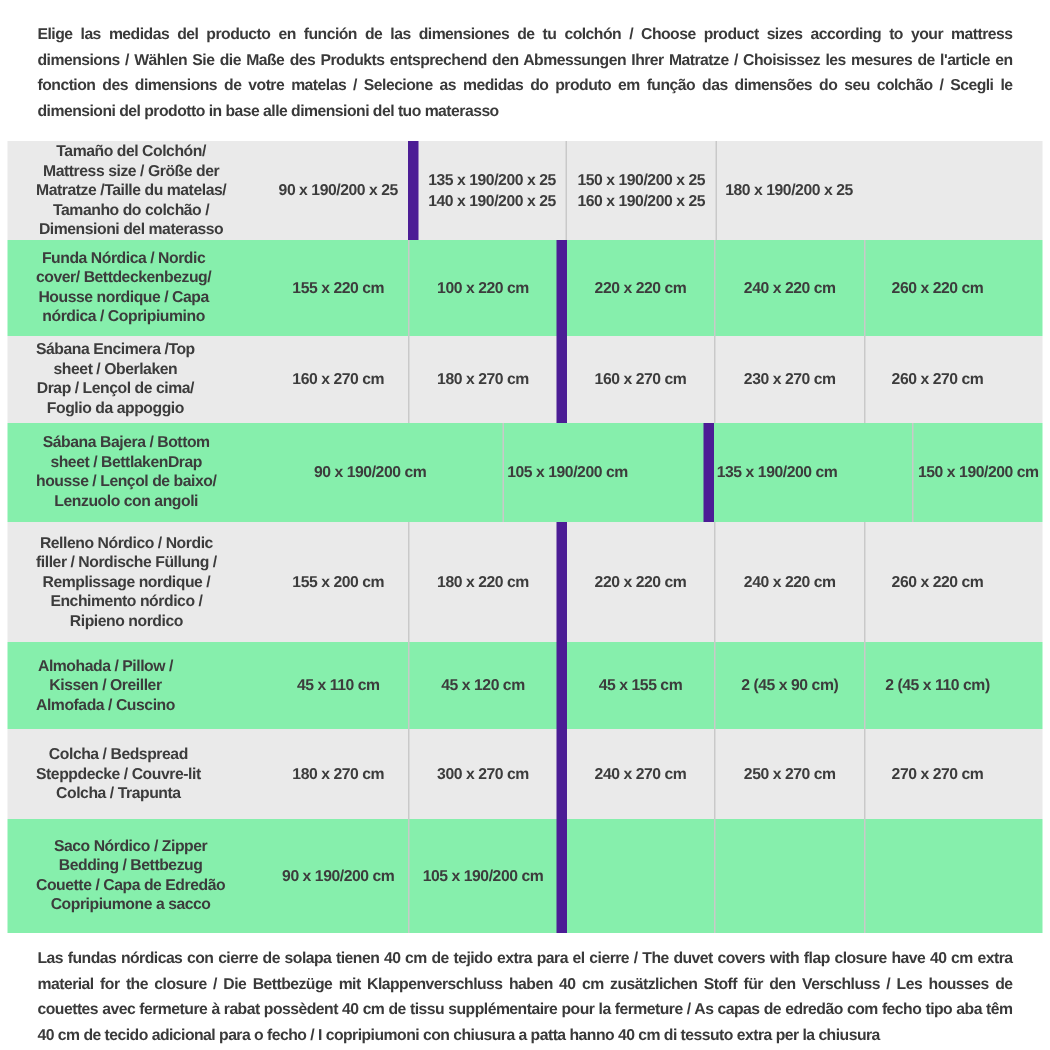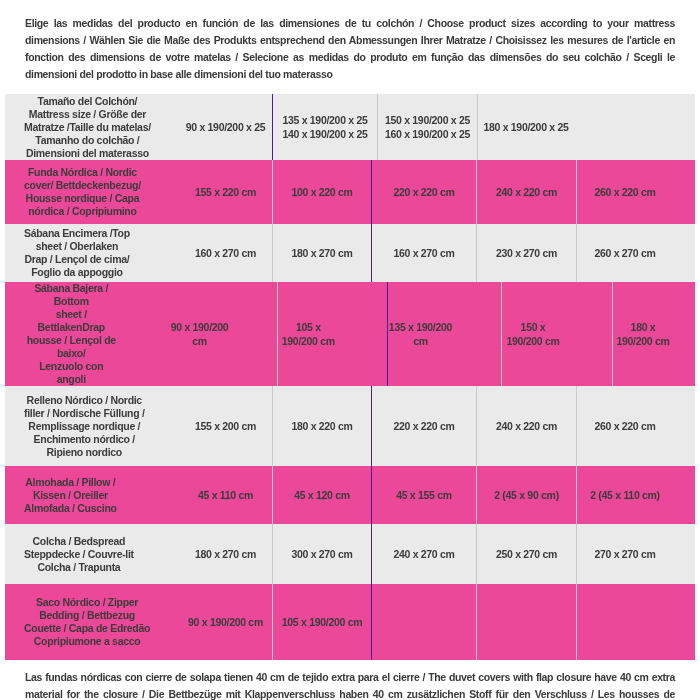--- a/index.html
+++ b/index.html
@@ -28,21 +28,21 @@
   .intro { padding-top: 15px; }
   .footnote { margin-top: 9px; }
 
   .size-table {
     margin: 11px 5px 0 5px; 
     width: 690px;
   }
   .trow {
     display: flex;
     align-items: center;
-    background: #ec4899;
+    background: #86efac;
   }
   .trow.striped { background: #eaeaea; }
 
   .r1 { min-height: 66px; }
   .r2 { min-height: 64px; }
   .r3 { min-height: 58px; }
   .r4 { min-height: 66px; gap: 48px; }
   .r5 { min-height: 80px; }
   .r6 { min-height: 58px; }
   .r7 { min-height: 60px; }
@@ -68,21 +68,21 @@
   }
   .val-cell {
     justify-content: center;
     text-align: center;
     font-size: 10.5px;
     line-height: 14px;
     letter-spacing: -0.3px;
   }
   .c2 { width: 93px; }
   .c3 { width: 99px;  border-left: 1px solid #c9c9c9; }
-  .c4 { width: 105px; border-left: 1px solid #4c1d95; }
+  .c4 { width: 105px; border-left: 7px solid #4c1d95; }
   .c5 { width: 100px; border-left: 1px solid #c9c9c9; }
   .c6 { width: 119px; border-left: 1px solid #c9c9c9; padding-right: 22px; }
 </style>
 </head>
 <body>
 
 <div class="page">
 
   <p class="intro">Elige las medidas del producto en función de las dimensiones de tu colchón / Choose product sizes according to your mattress dimensions / Wählen Sie die Maße des Produkts entsprechend den Abmessungen Ihrer Matratze / Choisissez les mesures de l'article en fonction des dimensions de votre matelas / Selecione as medidas do produto em função das dimensões do seu colchão / Scegli le dimensioni del prodotto in base alle dimensioni del tuo materasso</p>
 
@@ -128,21 +128,20 @@
 
     <div class="trow r4">
       <div class="cell label-cell">Sábana Bajera / Bottom
 sheet / BettlakenDrap
 housse / Lençol de baixo/
 Lenzuolo con angoli</div>
       <div class="cell val-cell c2">90 x 190/200 cm</div>
       <div class="cell val-cell c3">105 x 190/200 cm</div>
       <div class="cell val-cell c4">135 x 190/200 cm</div>
       <div class="cell val-cell c5">150 x 190/200 cm</div>
-      <div class="cell val-cell c6">180 x 190/200 cm</div>
     </div>
 
     <div class="trow striped r5">
       <div class="cell label-cell">Relleno Nórdico / Nordic
 filler / Nordische Füllung /
 Remplissage nordique /
 Enchimento nórdico /
 Ripieno nordico</div>
       <div class="cell val-cell c2">155 x 200 cm</div>
       <div class="cell val-cell c3">180 x 220 cm</div>

